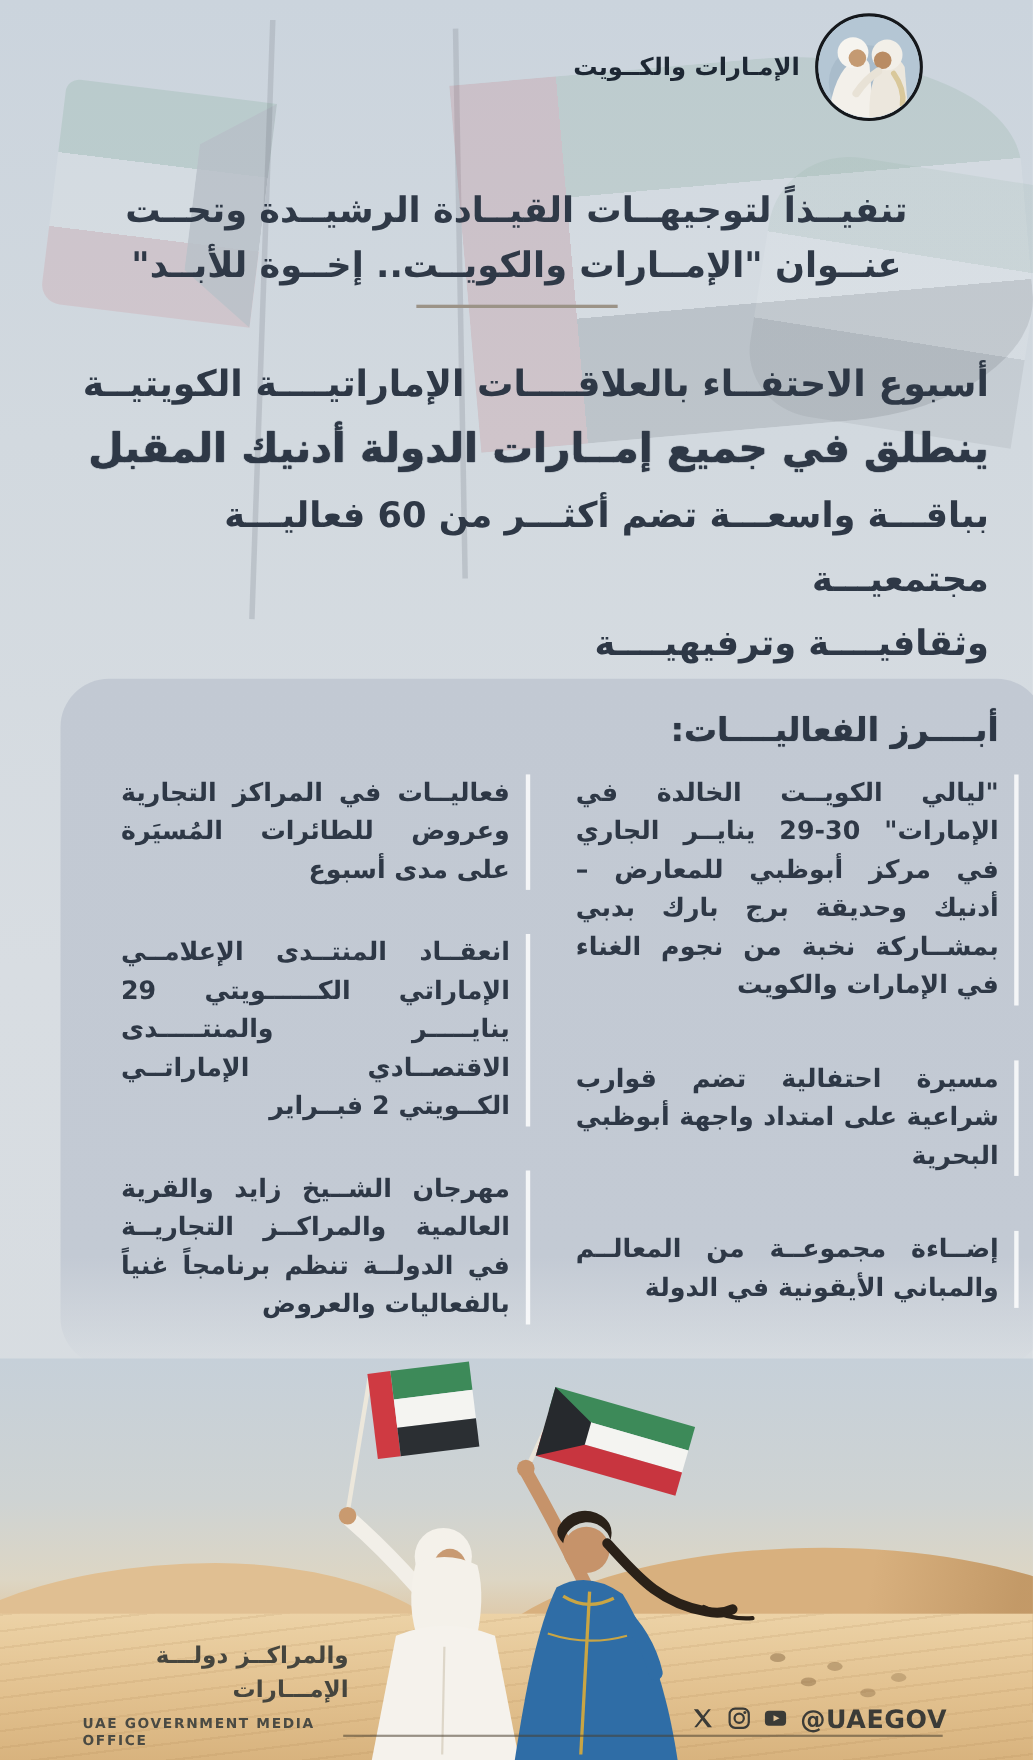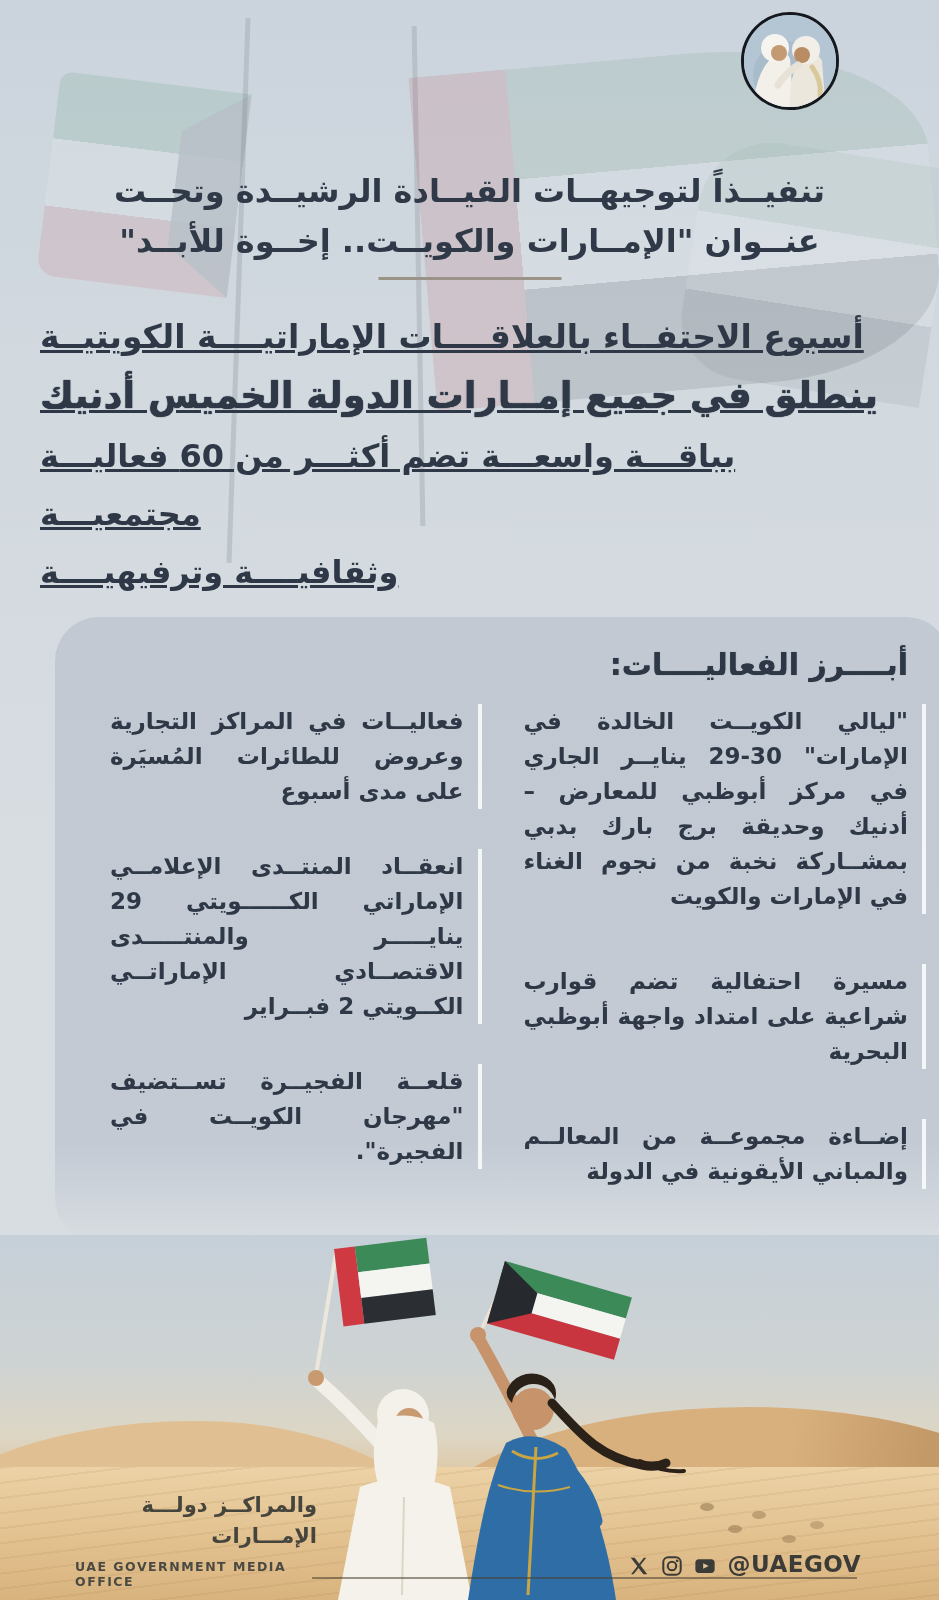--- a/index.html
+++ b/index.html
@@ -32,21 +32,21 @@
     background:#b7c8d5; flex:0 0 auto; }
   .brand-text { text-align:center; color:#1d2733; font-weight:bold; font-size:22px; line-height:31px; direction:rtl; }
 
   
   .header-text { position:absolute; top:166px; left:60px; right:60px; text-align:center; direction:rtl;
     color:#2f3947; font-size:32px; font-weight:bold; line-height:50px; }
   .header-divider { position:absolute; top:277px; left:50%; transform:translateX(-50%);
     width:183px; height:3px; background:#9b9387; }
 
   
-  .main-title { position:absolute; top:308px; left:40px; right:40px; text-align:left; direction:rtl; color:#2e3846;text-decoration:underline; }
+  .main-title { position:absolute; top:320px; left:40px; right:40px; text-align:right; direction:rtl; color:#2e3846; }
   .main-title .t1 { font-size:33px; line-height:57px; font-weight:bold; }
   .main-title .t2 { font-size:37px; line-height:62px; font-weight:bold;
     text-shadow:0 0 .9px #2e3846,0 0 .9px #2e3846; }
   .main-title .t3 { font-size:32px; line-height:58px; font-weight:bold; }
   .main-title .t4 { font-size:32px; line-height:58px; font-weight:bold; }
 
   
   .events-panel { position:absolute; left:55px; top:617px; width:895px; height:625px; border-radius:44px;
     background:linear-gradient(180deg,#c2c9d3 0%,#c3cad4 84%,rgba(196,203,213,0) 100%); }
   .events-heading { direction:rtl; text-align:right; padding:30px 42px 0 42px;
@@ -79,21 +79,21 @@
                82px 32px 0 rgba(115,85,50,.32), 110px 18px 0 rgba(115,85,50,.28); }
   .children-svg { position:absolute; inset:0; }
 
   
   .office { position:absolute; left:75px; top:1490px; width:242px; direction:rtl; text-align:right; color:#45453e; }
   .office .ar { font-size:21px; font-weight:bold; line-height:31px; }
   .office .en { direction:ltr; text-align:left; font-size:12.5px; font-weight:bold;
     letter-spacing:1.5px; margin-top:7px; color:#4a4a43; }
   .footer-line { position:absolute; left:312px; top:1577px; width:545px; height:2px;
     background:rgba(72,63,47,.55); }
-  .social { position:absolute; right:78px; top:1551px; display:flex; align-items:flex-end; gap:11px; color:#3b3b37; }
+  .social { position:absolute; right:78px; top:1551px; display:flex; align-items:flex-start; gap:11px; color:#3b3b37; }
   .social .icon { width:22px; height:22px; display:block; }
   .social-handle { font-size:23px; font-weight:bold; letter-spacing:.5px; color:#3b3b37; }
 </style>
 </head>
 <body>
 
 <div class="canvas">
 
   <div class="bg-pole p1"></div>
   <div class="bg-pole p2"></div>
@@ -110,48 +110,50 @@
         <circle cx="37" cy="33" r="14" fill="#f6f4ef"></circle>
         <circle cx="41" cy="38" r="8" fill="#c49a72"></circle>
         <path d="M52,98 Q50,54 66,42 Q78,34 84,46 L88,98 Z" fill="#ece7dd"></path>
         <circle cx="68" cy="35" r="14" fill="#f2efe8"></circle>
         <circle cx="64" cy="40" r="8" fill="#b98c64"></circle>
         <path d="M60,50 Q48,58 40,70" stroke="#e8e2d6" stroke-width="7" fill="none" stroke-linecap="round"></path>
         <path d="M74,52 Q84,66 82,80" stroke="#d9c89b" stroke-width="5" fill="none" stroke-linecap="round"></path>
       </svg>
     </div>
     <div class="brand-text">
+      <div>الإمـارات والكــويت</div>
     </div>
   </div>
 
   <div class="header-text">
     <div>تنفيــذاً لتوجيهــات القيــادة الرشيــدة وتحــت</div>
     <div>عنــوان "الإمــارات والكويــت.. إخــوة للأبــد"</div>
   </div>
   <div class="header-divider"></div>
 
   <div class="main-title">
     <div class="t1">أسبوع الاحتفــاء بالعلاقــــات الإماراتيــــة الكويتيــة</div>
-    <div class="t2">ينطلق في جميع إمــارات الدولة الخميس أدنيك</div>
+    <div class="t2">ينطلق في جميع إمــارات الدولة أدنيك المقبل</div>
     <div class="t3">بباقـــة واسعـــة تضم أكثـــر من 60 فعاليـــة مجتمعيـــة</div>
     <div class="t4">وثقافيــــة وترفيهيــــة</div>
   </div>
 
   <div class="events-panel">
     <div class="events-heading">أبــــرز الفعاليــــات:</div>
     <div class="events-grid">
       <div class="events-col col-r">
         <div class="event-item">"ليالي الكويــت الخالدة في الإمارات" 30-29 ينايــر الجاري في مركز أبوظبي للمعارض – أدنيك وحديقة برج بارك بدبي بمشــاركة نخبة من نجوم الغناء في الإمارات والكويت</div>
         <div class="event-item">مسيرة احتفالية تضم قوارب شراعية على امتداد واجهة أبوظبي البحرية</div>
         <div class="event-item">إضــاءة مجموعــة من المعالــم والمباني الأيقونية في الدولة</div>
         <div class="event-item">مطــارات الدولــة تســتقبل الكويتيين القــادمين بأنشطــة ترحيبيــة وهدايــا تذكــارية</div>
       </div>
       <div class="events-col col-l">
         <div class="event-item">فعاليــات في المراكز التجارية وعروض للطائرات المُسيَرة على مدى أسبوع</div>
         <div class="event-item">انعقــاد المنتــدى الإعلامــي الإماراتي الكــــــويتي 29 ينايـــــر والمنتـــــدى الاقتصــادي الإماراتــي الكــويتي 2 فبــراير</div>
+        <div class="event-item">مهرجان الشــيخ زايد والقرية العالمية والمراكــز التجاريــة في الدولــة تنظم برنامجاً غنياً بالفعاليات والعروض</div>
         <div class="event-item">قلعــة الفجيــرة تســتضيف "مهرجان الكويــت في الفجيرة".</div>
       </div>
     </div>
   </div>
 
   <div class="photo">
     <div class="dune d1"></div>
     <div class="dune d2"></div>
     <div class="dune front"></div>
     <div class="footprints"></div>

